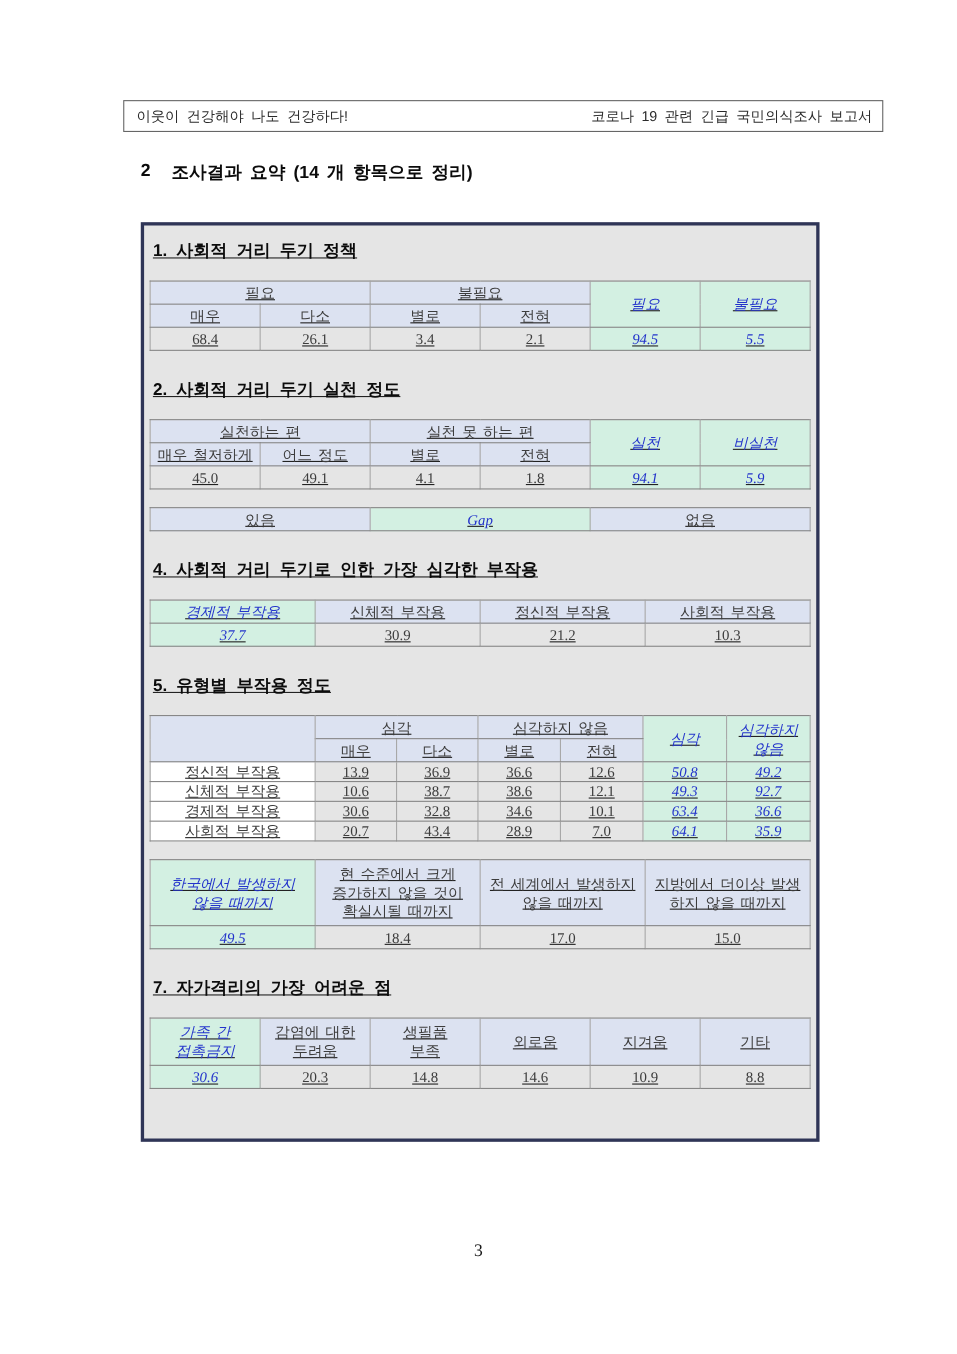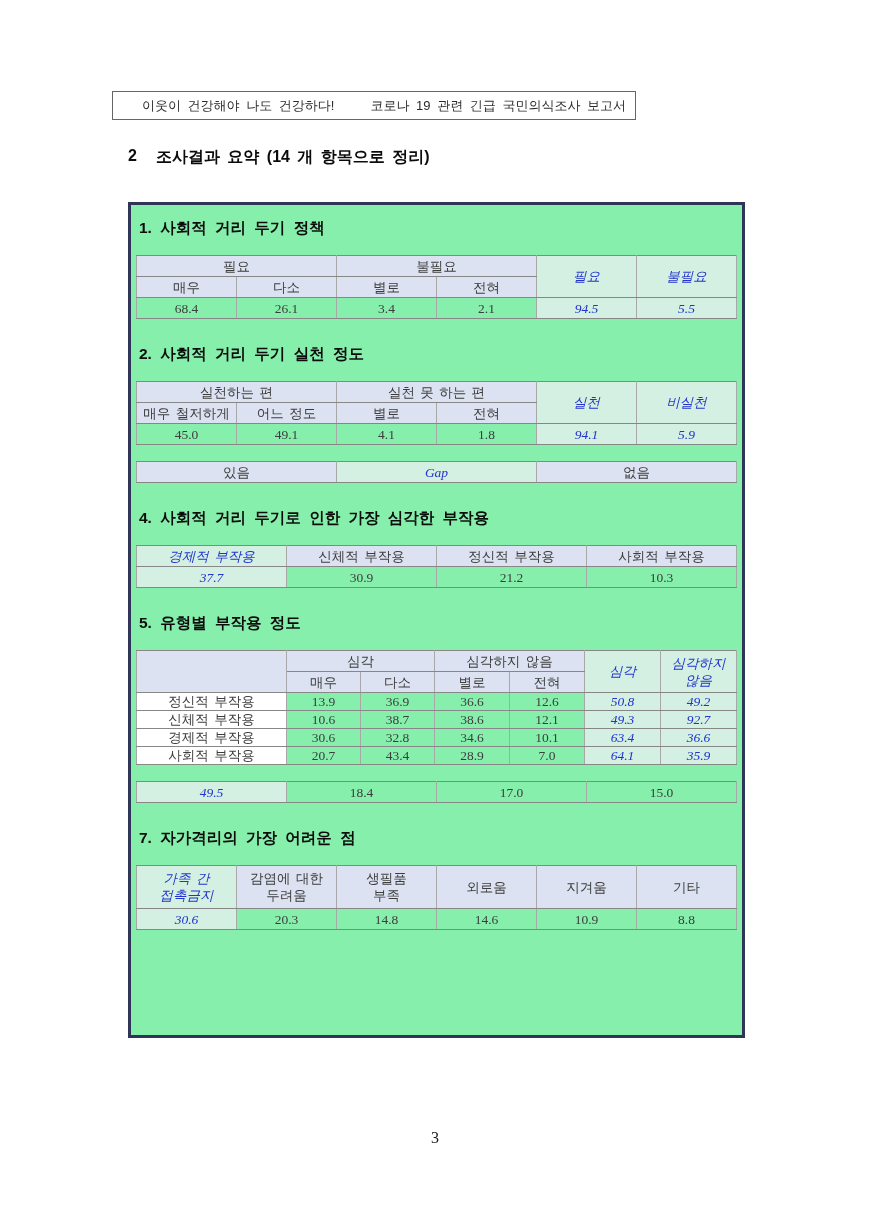--- a/index.html
+++ b/index.html
@@ -2,32 +2,32 @@
 <html><head>
 <meta charset="utf-8">
 <style>
   * { box-sizing: border-box; }
   html,body { margin:0; padding:0; }
   body {
     width:870px; height:1231px; position:relative; background:#ffffff;
     font-family:"Liberation Sans","DejaVu Sans",sans-serif; color:#222;
   }
   .header-bar {
-    position:absolute; left:112px; top:91px; width:524px; height:29px;
+    position:absolute; left:112px; top:91px; width:691px; height:29px;
     border:1px solid #666; display:flex; justify-content:space-between;
-    align-items:center; padding:0 9px 0 29px; font-size:13px; color:#2a2a2a;
+    align-items:center; padding:0 9px 0 11px; font-size:13px; color:#2a2a2a;
     word-spacing:3px;
   }
   .heading {
     position:absolute; left:128px; top:147px; display:flex; gap:19px;
     font-size:16px; font-weight:bold; color:#0b0b0b; word-spacing:3px;
   }
   .main-box {
     position:absolute; left:128px; top:202px; width:617px; height:836px;
-    border:3px solid #2f3557; background:#86efac; padding:0 5px;
+    border:3px solid #2f3557; background:#e5e5e5; padding:0 5px;text-decoration:underline;
   }
   .sec-title {
     font-size:15.5px; font-weight:bold; color:#0c0c0c;
     margin:25px 0 8px 3px; word-spacing:4px;
   }
   .sec-title.first { margin-top:13px; }
   table.tbl {
     width:600px; margin:16px auto; border-collapse:collapse; table-layout:fixed;
     font-family:"Liberation Serif","DejaVu Serif",serif; font-size:13.5px;
     color:#3d3d3d; word-spacing:2px;
@@ -236,20 +236,31 @@
     </table>
 
   <table class="tbl tallhead">
     <colgroup>
         <col width="150">
         <col width="150">
         <col width="150">
         <col width="150">
       </colgroup>
     <tbody>
+        <tr>
+      <th class="hl pre">한국에서 발생하지
+않을 때까지</th>
+      <th class="lav pre">현 수준에서 크게
+증가하지 않을 것이
+확실시될 때까지</th>
+      <th class="lav pre">전 세계에서 발생하지
+않을 때까지</th>
+      <th class="lav pre">지방에서 더이상 발생
+하지 않을 때까지</th>
+    </tr>
     <tr>
       <td class="hl">49.5</td>
       <td>18.4</td>
       <td>17.0</td>
       <td>15.0</td>
     </tr>
   </tbody>
     </table>
 
   <div class="sec-title">7. 자가격리의 가장 어려운 점</div>

